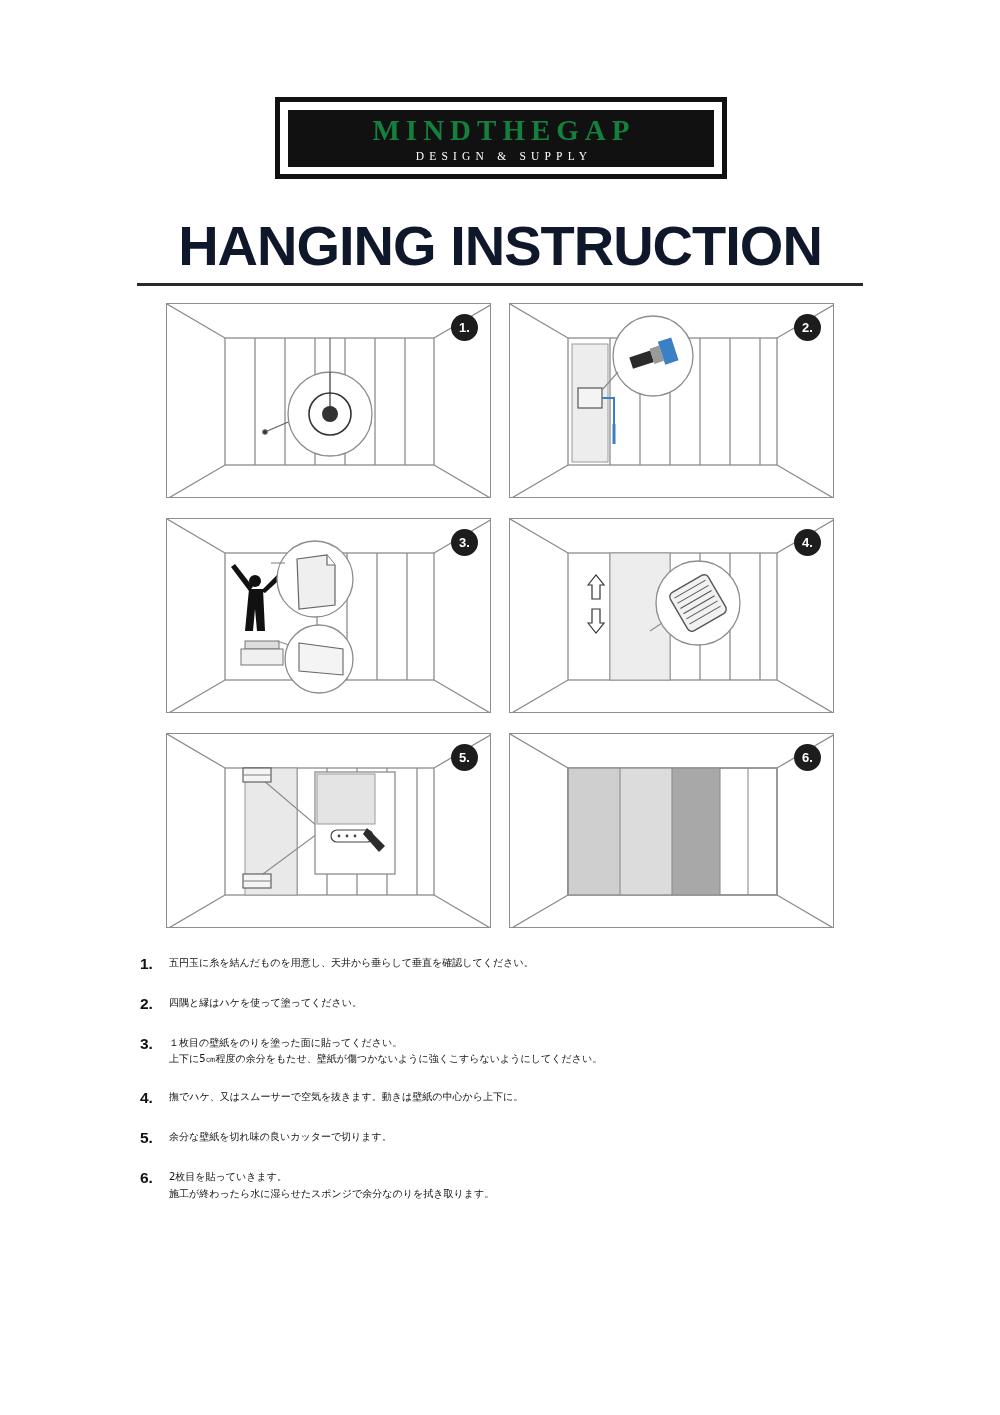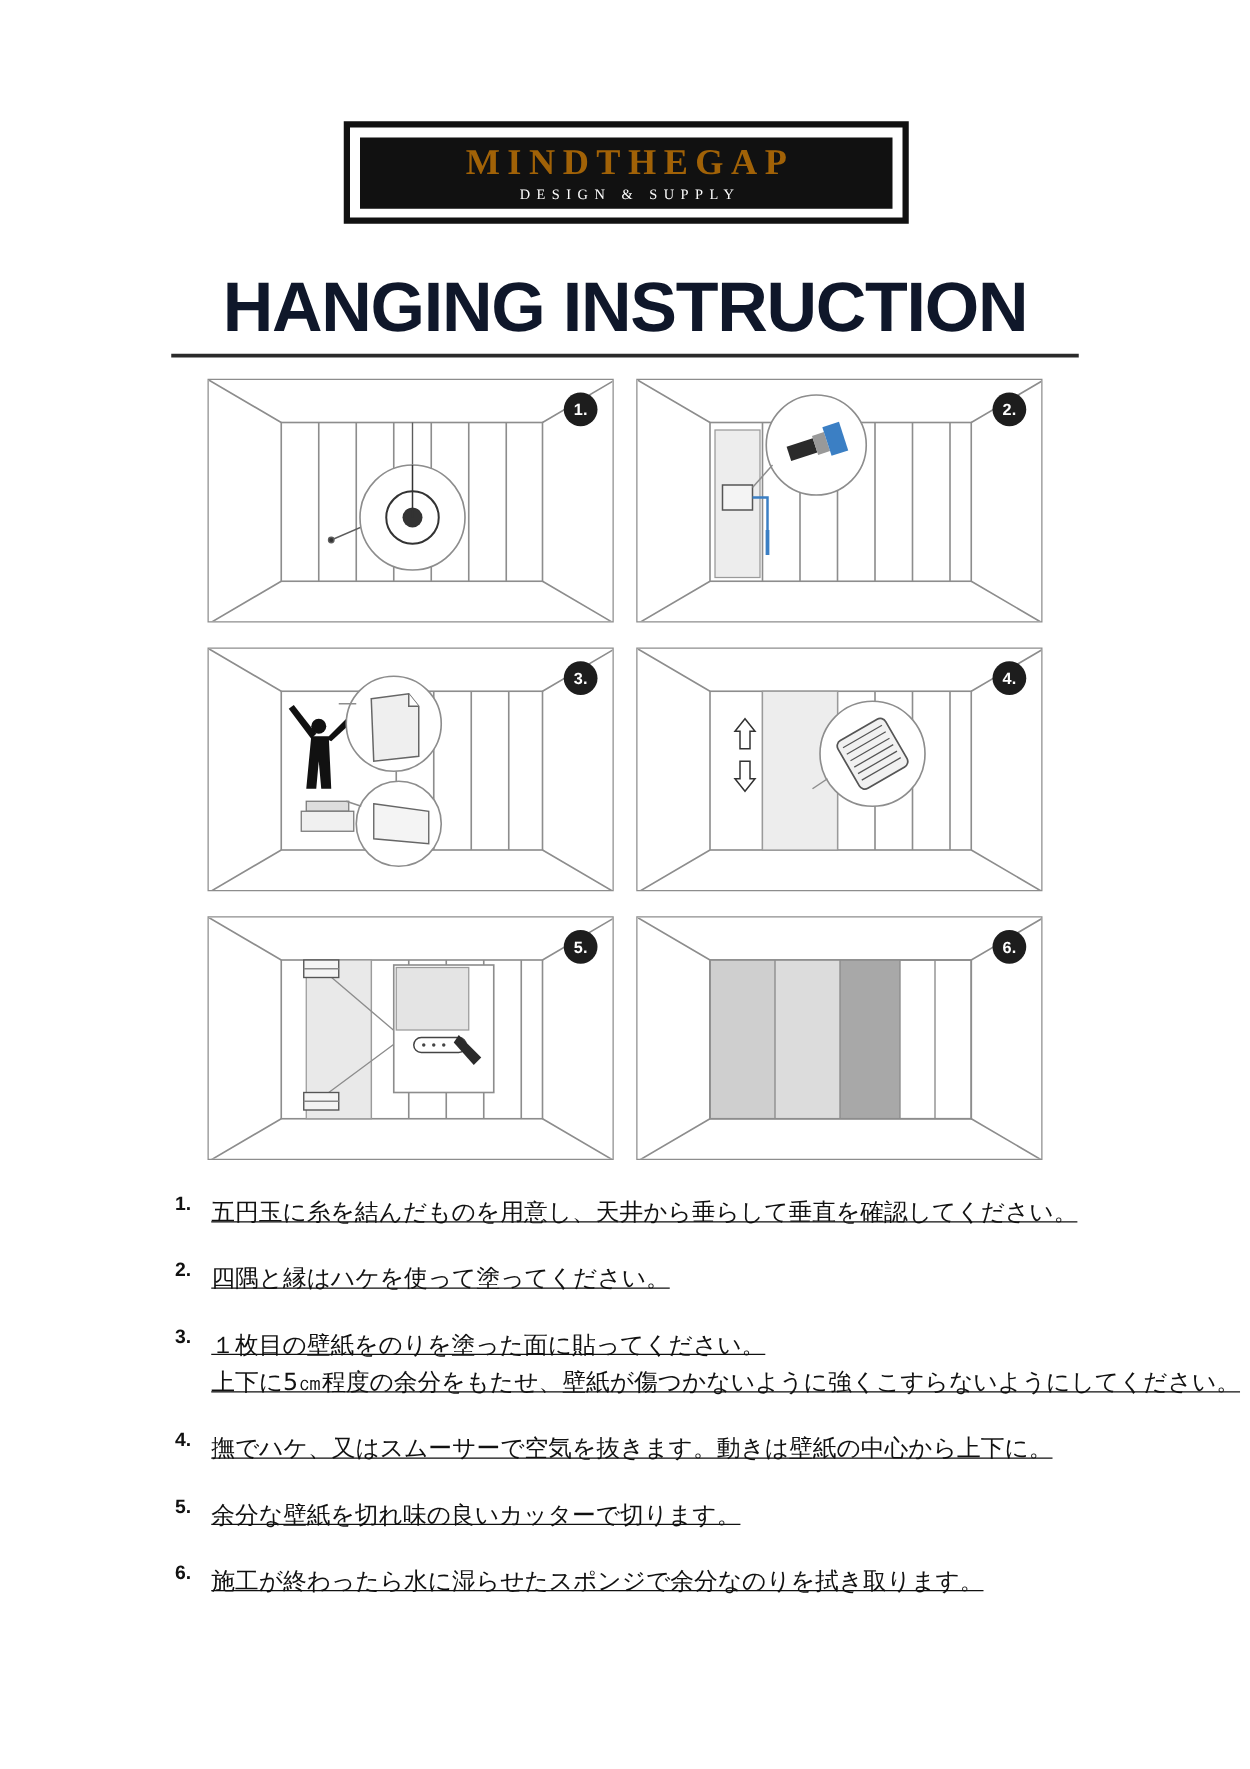--- a/index.html
+++ b/index.html
@@ -36,21 +36,21 @@
     height: 57px;
     background: #111111;
     display: flex;
     flex-direction: column;
     align-items: center;
     justify-content: center;
     padding-top: 2px;
     box-sizing: border-box;
   }
   .logo-main {
-    color: #a16207;
+    color: #15803d;
     font-family: "Liberation Serif", serif;
     font-weight: bold;
     font-size: 29px;
     letter-spacing: 6px;
     line-height: 1;
     padding-left: 6px;
   }
   .logo-sub {
     color: #ffffff;
     font-family: Liberation Serif, serif;
@@ -143,25 +143,24 @@
     text-align: left;
     padding-left: 4px;
     box-sizing: border-box;
     color: #111;
   }
   .step-lines {
     flex: 1;
   }
   .step-line {
     font-family: "DejaVu Sans", sans-serif;
-    font-size: 19px;
+    font-size: 10px;
     line-height: 1.62;
     color: #111;
     white-space: nowrap;
-    text-decoration: underline;
   }
 </style>
 </head>
 <body>
 
 <div class="logo-block">
   <div class="logo-inner">
     <div class="logo-main">MINDTHEGAP</div>
     <div class="logo-sub">DESIGN &amp; SUPPLY</div>
   </div>
@@ -365,17 +364,18 @@
   <div class="step">
     <div class="step-num">5.</div>
     <div class="step-lines">
       <div class="step-line">余分な壁紙を切れ味の良いカッターで切ります。</div>
     </div>
   </div>
 
   <div class="step">
     <div class="step-num">6.</div>
     <div class="step-lines">
+      <div class="step-line">2枚目を貼っていきます。</div>
       <div class="step-line">施工が終わったら水に湿らせたスポンジで余分なのりを拭き取ります。</div>
     </div>
   </div>
 
 </div>
 
 </body></html>

